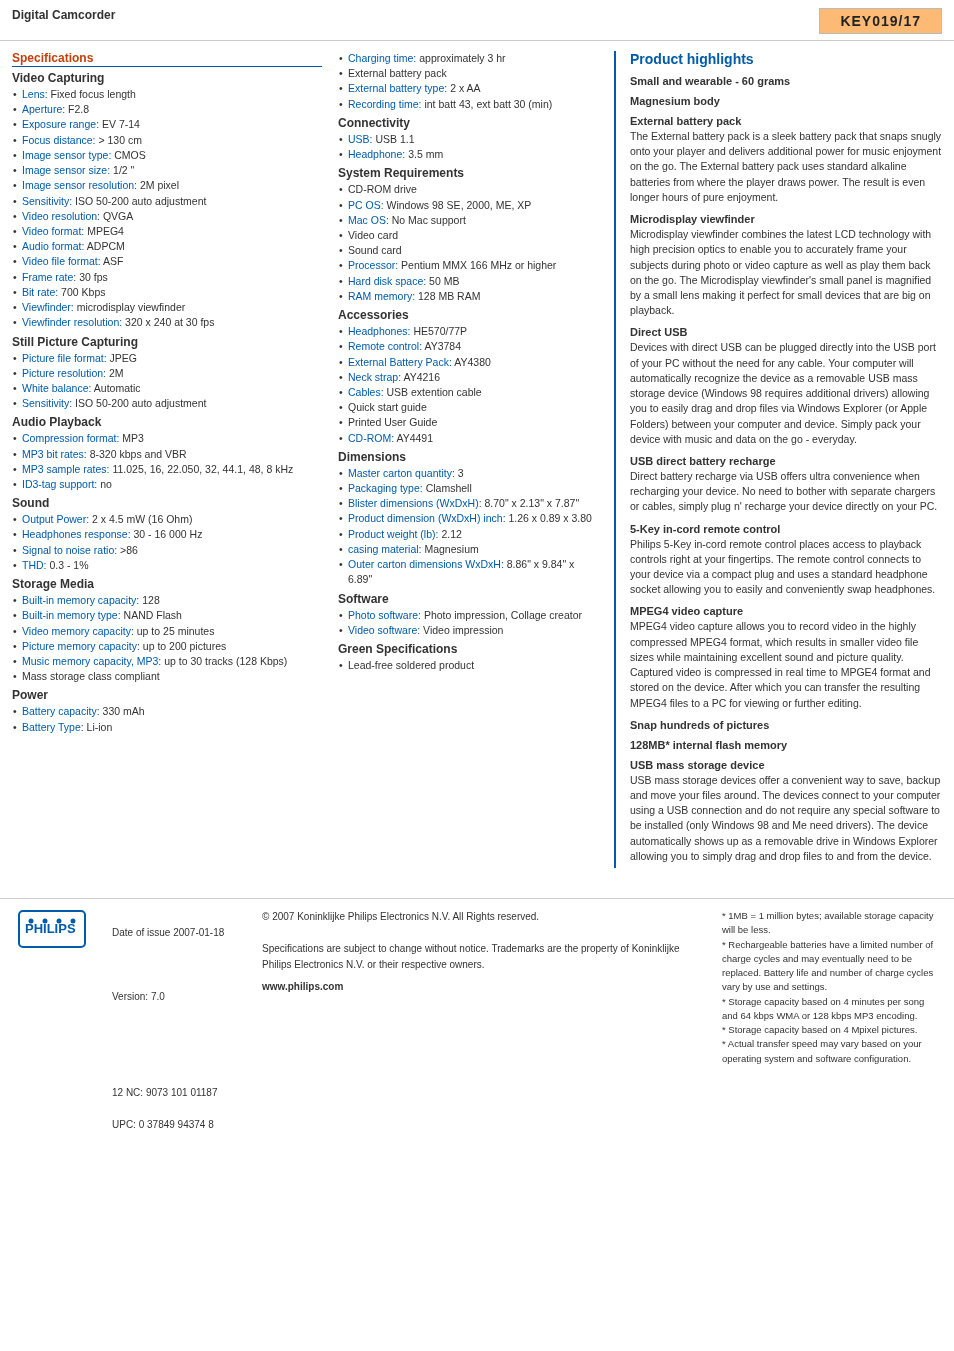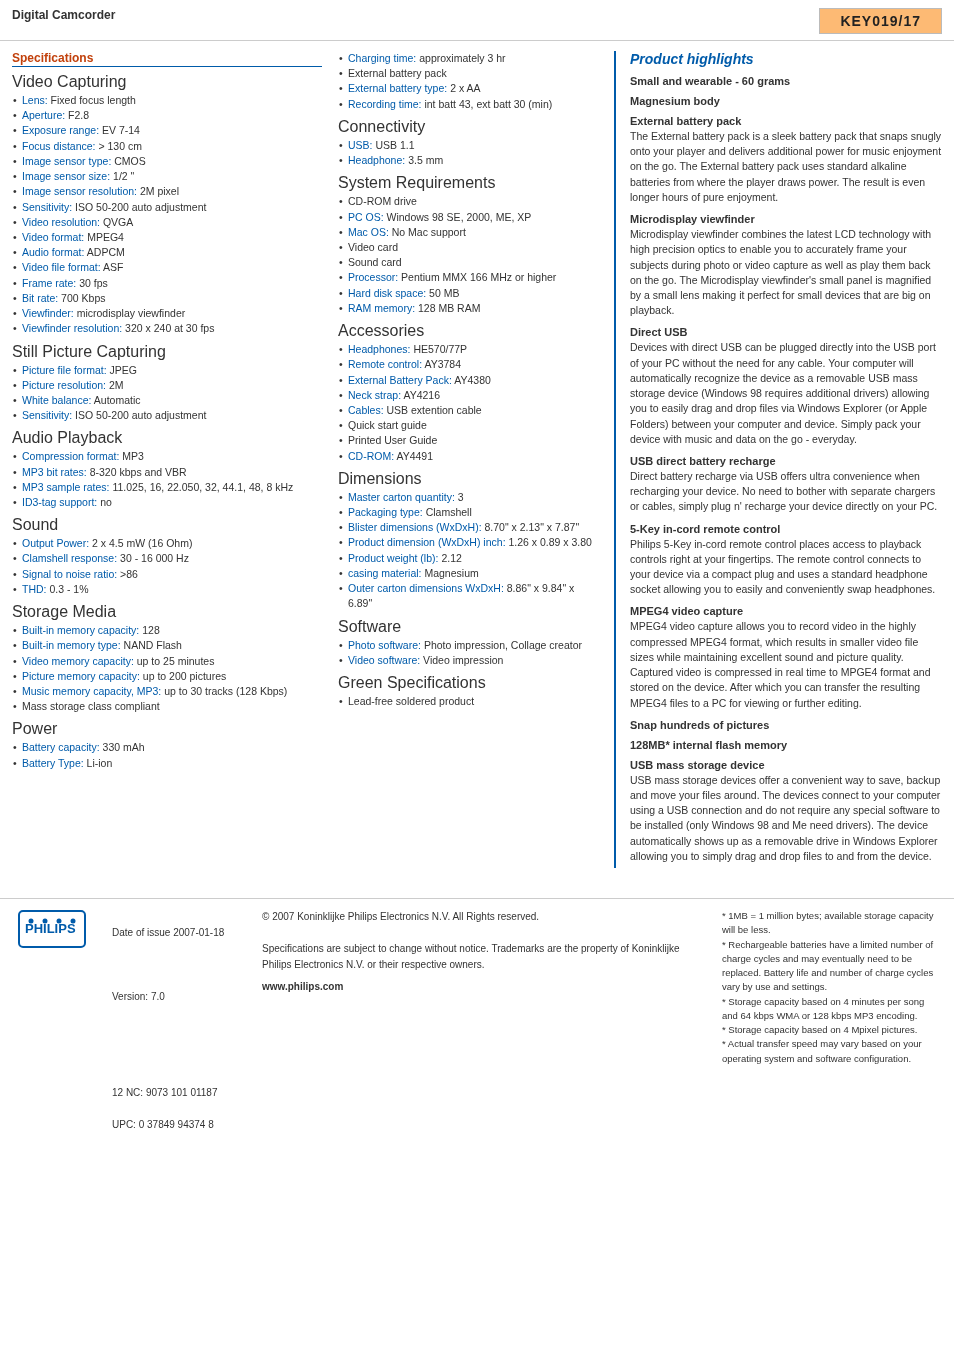--- a/index.html
+++ b/index.html
@@ -75,24 +75,24 @@
       color: #c2410c;
       border-bottom: 1px solid #005baa;
       margin-bottom: 4px;
       margin-top: 12px;
       padding-bottom: 1px;
     }
     .section-title:first-child {
       margin-top: 0;
     }
     .subsection-title {
-      font-size: 16px;
-      font-weight: normal;
-      color: #333;
-      margin-top: 6px;
+      font-size: 12px;
+      font-weight: bold;
+      color: #333;
+      margin-top: 0;
       margin-bottom: 2px;
     }
     ul.spec-list {
       list-style: none;
       padding: 0;
       margin: 0 0 4px 0;
     }
     ul.spec-list li {
       font-size: 10.5px;
       color: #333;
@@ -109,21 +109,20 @@
     ul.spec-list li .label {
       color: #005baa;
     }
 
     
     .highlights-title {
       font-size: 14px;
       font-weight: bold;
       color: #005baa;
       margin-bottom: 0;
-      font-style: italic;
     }
     .highlight-section-title {
       font-size: 11px;
       font-weight: bold;
       color: #333;
       margin-top: 8px;
       margin-bottom: 2px;
     }
     .highlight-text {
       font-size: 10.5px;
@@ -231,21 +230,21 @@
       <ul class="spec-list">
         <li><span class="label">Compression format:</span> MP3</li>
         <li><span class="label">MP3 bit rates:</span> 8-320 kbps and VBR</li>
         <li><span class="label">MP3 sample rates:</span> 11.025, 16, 22.050, 32, 44.1, 48, 8 kHz</li>
         <li><span class="label">ID3-tag support:</span> no</li>
       </ul>
 
       <div class="subsection-title">Sound</div>
       <ul class="spec-list">
         <li><span class="label">Output Power:</span> 2 x 4.5 mW (16 Ohm)</li>
-        <li><span class="label">Clamshell response:</span> 30 - 16 000 Hz</li>
+        <li><span class="label">Headphones response:</span> 30 - 16 000 Hz</li>
         <li><span class="label">Signal to noise ratio:</span> &gt;86</li>
         <li><span class="label">THD:</span> 0.3 - 1%</li>
       </ul>
 
       <div class="subsection-title">Storage Media</div>
       <ul class="spec-list">
         <li><span class="label">Built-in memory capacity:</span> 128</li>
         <li><span class="label">Built-in memory type:</span> NAND Flash</li>
         <li><span class="label">Video memory capacity:</span> up to 25 minutes</li>
         <li><span class="label">Picture memory capacity:</span> up to 200 pictures</li>

